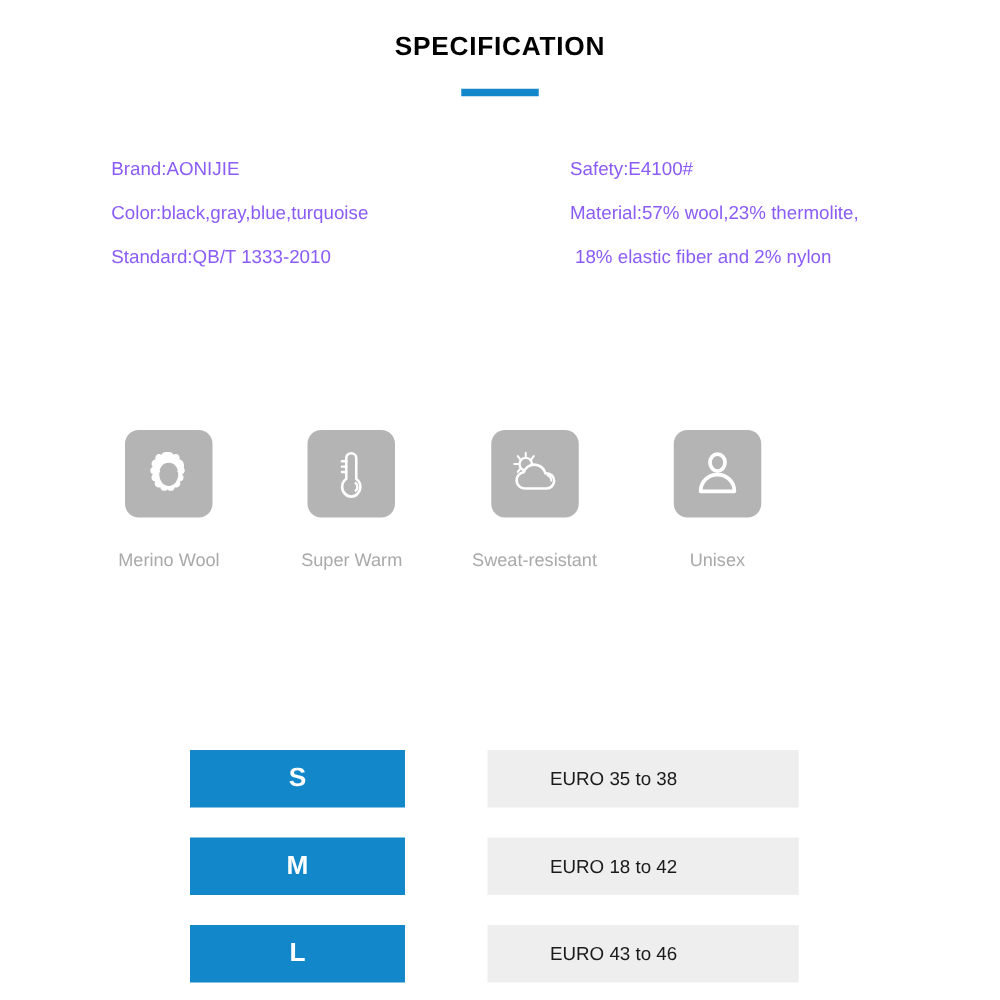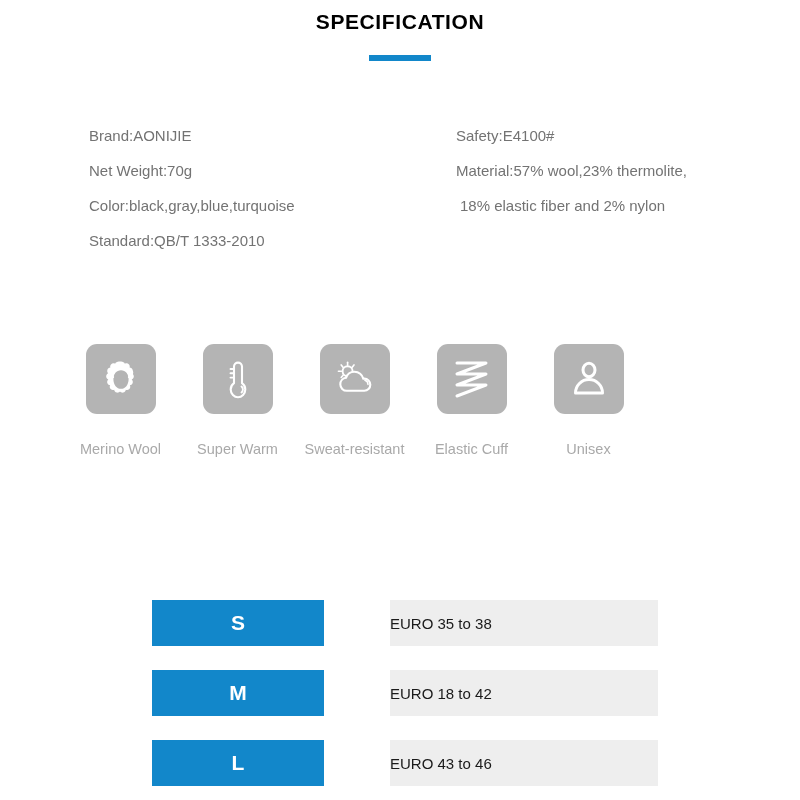--- a/index.html
+++ b/index.html
@@ -23,21 +23,21 @@
     left: 0;
     width: 800px;
     text-align: center;
   }
   .page-title {
     font-size: 21px;
     font-weight: bold;
     letter-spacing: 0.6px;
     color: #000000;
     line-height: 28px;
-    margin: 0;
+    margin: 16px;
   }
   .title-rule {
     width: 62px;
     height: 6px;
     background: #1287ca;
     margin: 19px auto 0 auto;
   }
 
   
   .spec-grid {
@@ -48,21 +48,21 @@
   }
   .spec-col {
     position: absolute;
     top: 0;
   }
   .spec-col.left  { left: 89px; width: 350px; }
   .spec-col.right { left: 456px; width: 330px; }
 
   .spec-line {
     font-size: 15px;
-    color: #737373;
+    color: #8b5cf6;
     line-height: 20px;
     margin: 0 0 15px 0;
     white-space: nowrap;
   }
   .spec-line.cont {
     padding-left: 4px;
   }
 
   
   .features {
@@ -124,42 +124,42 @@
     font-weight: bold;
     display: flex;
     align-items: center;
     justify-content: center;
     box-sizing: border-box;
   }
   .size-value {
     position: absolute;
     left: 390px;
     top: 0;
-    width: 268px;
+    width: 249px;
     height: 46px;
     background: #eeeeee;
     color: #1a1a1a;
     font-size: 15px;
     display: flex;
     align-items: center;
     box-sizing: border-box;
+    padding-left: 50px;
   }
 </style>
 </head>
 <body>
 
 <div class="title-block">
   <h1 class="page-title">SPECIFICATION</h1>
   <div class="title-rule"></div>
 </div>
 
 <div class="spec-grid">
   <div class="spec-col left">
     <p class="spec-line">Brand:AONIJIE</p>
-    <p class="spec-line">Net Weight:70g</p>
     <p class="spec-line">Color:black,gray,blue,turquoise</p>
     <p class="spec-line">Standard:QB/T 1333-2010</p>
   </div>
   <div class="spec-col right">
     <p class="spec-line">Safety:E4100#</p>
     <p class="spec-line">Material:57% wool,23% thermolite,</p>
     <p class="spec-line cont">18% elastic fiber and 2% nylon</p>
   </div>
 </div>
 
@@ -207,30 +207,20 @@
           </g>
           <circle cx="15.6" cy="15.3" r="5.0" fill="none" stroke="#ffffff" stroke-width="1.9"></circle>
           <path d="M14.8 34.8c-3.6 0-6.5-2.9-6.5-6.5 0-3.3 2.5-6.1 5.7-6.5 1.2-3.6 4.6-6.1 8.5-6.1 4.3 0 7.9 3.0 8.8 7.0 0.3-0.1 0.7-0.1 1.0-0.1 3.3 0 6.0 2.7 6.0 6.1s-2.7 6.1-6.0 6.1z" fill="#b4b4b4" stroke="#ffffff" stroke-width="2.1" stroke-linejoin="round"></path>
           <path d="M32.9 24.2c1.8 0.6 3.1 2.3 3.1 4.3" fill="none" stroke="#ffffff" stroke-width="1.5" stroke-linecap="round"></path>
         </svg>
       </span>
     </div>
     <div class="feature-label">Sweat-resistant</div>
   </div>
 
-  <div class="feature">
-    <div class="feature-tile">
-      <span>
-        <svg width="46" height="46" viewBox="0 0 46 46">
-          <polyline points="8,7 37,7 8,18 37,18 8,29 37,29 8,40" fill="none" stroke="#ffffff" stroke-width="3.0" stroke-linecap="round" stroke-linejoin="round"></polyline>
-        </svg>
-      </span>
-    </div>
-    <div class="feature-label">Elastic Cuff</div>
-  </div>
 
   <div class="feature">
     <div class="feature-tile">
       <span>
         <svg width="46" height="46" viewBox="0 0 46 46">
           <ellipse cx="23" cy="14.0" rx="6.0" ry="6.8" fill="none" stroke="#ffffff" stroke-width="3.0"></ellipse>
           <path d="M9.5 37.0c0-7.4 6.0-13.4 13.5-13.4s13.5 6.0 13.5 13.4z" fill="none" stroke="#ffffff" stroke-width="3.0" stroke-linejoin="round"></path>
         </svg>
       </span>
     </div>

